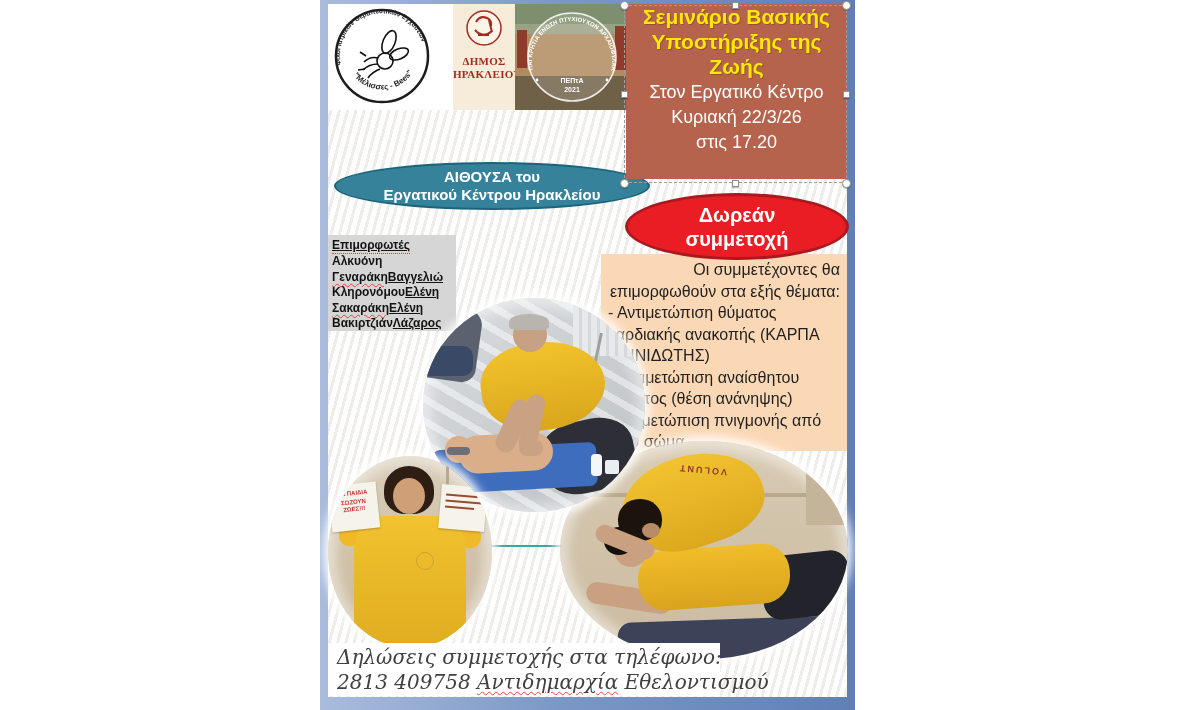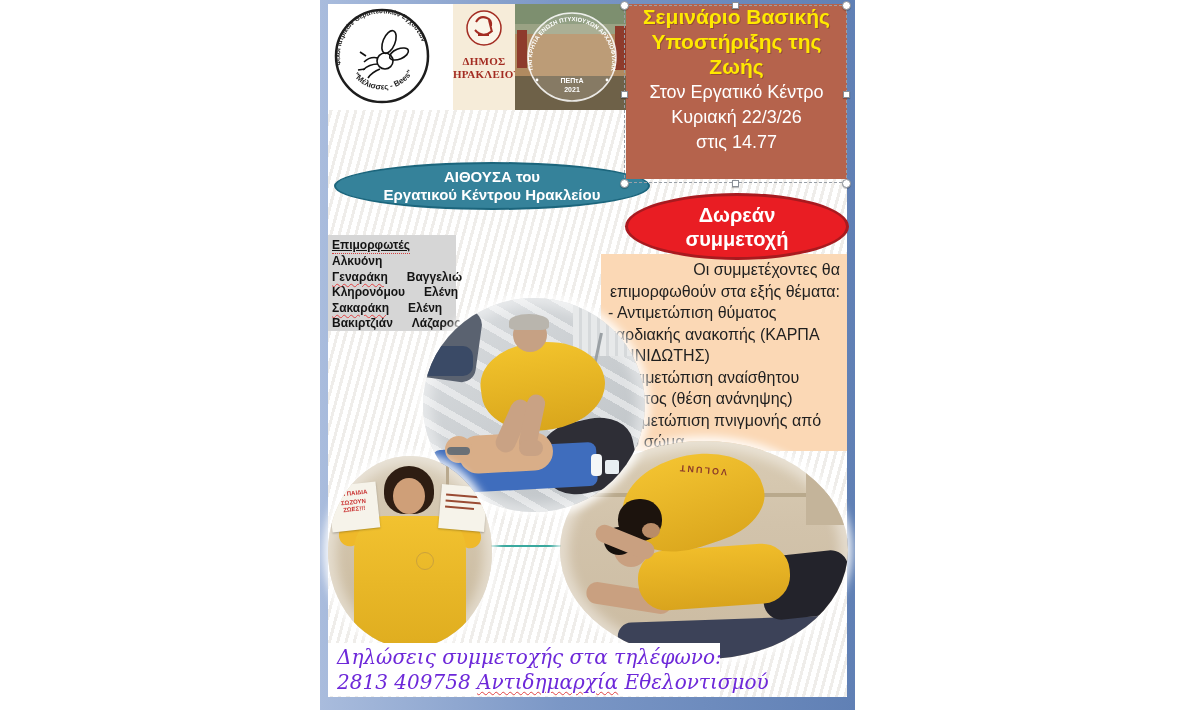--- a/index.html
+++ b/index.html
@@ -43,21 +43,21 @@
            background:#35829a; border:2px solid #1b657c; border-radius:50%;
            display:flex; flex-direction:column; justify-content:center; text-align:center; }
   .room-ellipse div { color:#ffffff; font-weight:bold; font-size:15px; line-height:18px; }
 
   
   .instructors { position:absolute; left:8px; top:235px; width:128px; height:96px;
            background:#d6d6d6; padding:3px 4px; font-size:12px; font-weight:bold;
            line-height:15.4px; color:#141414; }
   .inst-head { text-decoration:underline; border-bottom:1px dotted #d44040; display:inline-block; }
   .sp { text-decoration:underline wavy #e04343; text-decoration-thickness:1px; text-underline-offset:2px; }
-  .inst-row span + span { margin-left:19px; }
+  .inst-row span + span { margin-left:0;text-decoration:underline; }
 
   
   .free-ellipse { position:absolute; left:305px; top:193px; width:224px; height:67px;
            background:#e91d23; border:3px solid #a81a1f; border-radius:50%;
            display:flex; flex-direction:column; justify-content:center; text-align:center; }
   .free-ellipse div { color:#ffffff; font-weight:bold; font-size:20px; line-height:24px; }
 
   
   .topics { position:absolute; left:281px; top:254px; width:246px; height:197px;
            background:#fbd8b5; padding:5px 7px 0 7px; color:#1f1f1f;
@@ -80,21 +80,21 @@
 
   .sign { position:absolute; background:#f6f3ea; box-shadow:0 1px 2px rgba(0,0,0,.25); }
   .sign-text { color:#c93030; font-weight:bold; font-size:6px; line-height:7px; text-align:center; padding-top:6px; }
   .scribble { height:2px; background:#9a4b33; margin:4px 5px 0; }
   .shirt-text { position:absolute; transform:rotate(185deg); color:#8b3a2a;
            font-weight:bold; font-size:9px; letter-spacing:2px; }
 
   
   .footer-box { position:absolute; left:8px; top:643px; width:392px; height:53px;
            background:#ffffff; padding:2px 9px; }
-  .footer-box div { color:#6d28d9; font-family:"DejaVu Serif",serif; font-style:italic;
+  .footer-box div { color:#404040; font-family:"DejaVu Serif",serif; font-style:italic;
            font-size:20px; line-height:25px; white-space:nowrap; }
 </style>
 </head>
 <body>
 
 <div class="page">
   <div class="slide">
     <div class="slide-inner"></div>
 
     <div class="logo-strip"></div>
@@ -169,21 +169,21 @@
       <div class="inst-row"><span class="sp">Σακαράκη</span><span>Ελένη</span></div>
       <div class="inst-row"><span>Βακιρτζιάν</span><span>Λάζαρος</span></div>
     </div>
 
     <div class="header-box">
       <div class="hdr-title">Σεμινάριο Βασικής</div>
       <div class="hdr-title">Υποστήριξης της</div>
       <div class="hdr-title">Ζωής</div>
       <div class="hdr-sub">Στον Εργατικό Κέντρο</div>
       <div class="hdr-sub">Κυριακή 22/3/26</div>
-      <div class="hdr-sub">στις 14.77</div>
+      <div class="hdr-sub">στις 17.20</div>
     </div>
 
     <div class="topics">
       <div class="intro">Οι συμμετέχοντες θα επιμορφωθούν στα εξής θέματα:</div>
       <div>-  Αντιμετώπιση θύματος καρδιακής ανακοπής (ΚΑΡΠΑ ΑΠΙΝΙΔΩΤΗΣ)</div>
       <div>-  Αντιμετώπιση αναίσθητου θύματος (θέση ανάνηψης)</div>
       <div>-Αντιμετώπιση πνιγμονής από ξένο σώμα</div>
     </div>
 
     <div class="free-ellipse">

